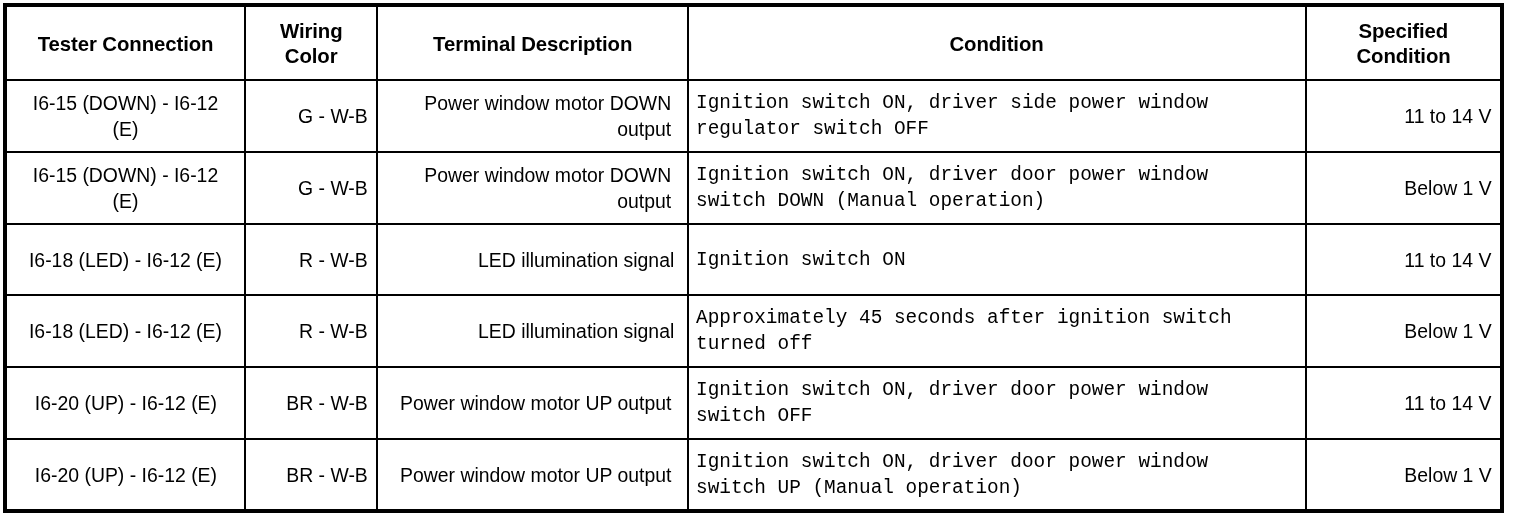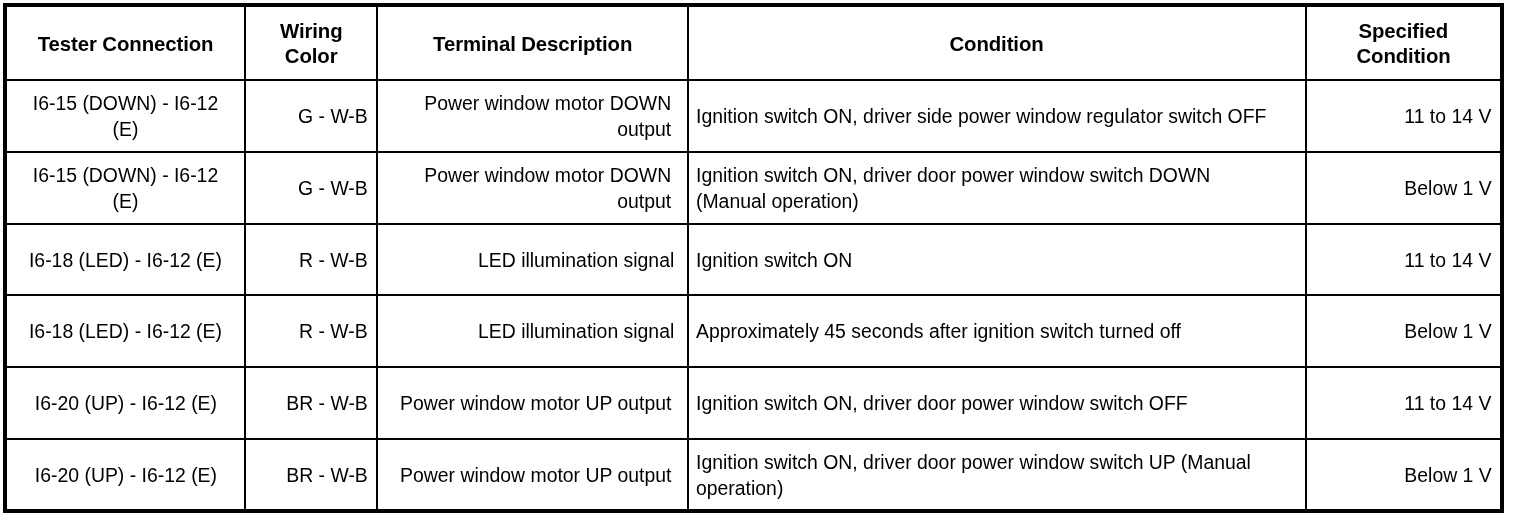--- a/index.html
+++ b/index.html
@@ -64,21 +64,21 @@
     line-height: 25px;
     letter-spacing: -0.1px;
   }
 
   
   tr.data-row { height: 56px; }
 
   td.cell-tester    { text-align: center; }
   td.cell-wiring    { text-align: right; }
   td.cell-terminal  { text-align: right; }
-  td.cell-condition { text-align: left; }
+  td.cell-condition { text-align: left; font-family: Liberation Mono, monospace; }
   td.cell-specified { text-align: right; }
 
   
   .squeeze { display: inline-block; transform: scaleX(0.97); transform-origin: center; }
   td.cell-terminal .squeeze,
   td.cell-condition .squeeze { transform-origin: left center; }
 </style>
 </head>
 <body>
 

